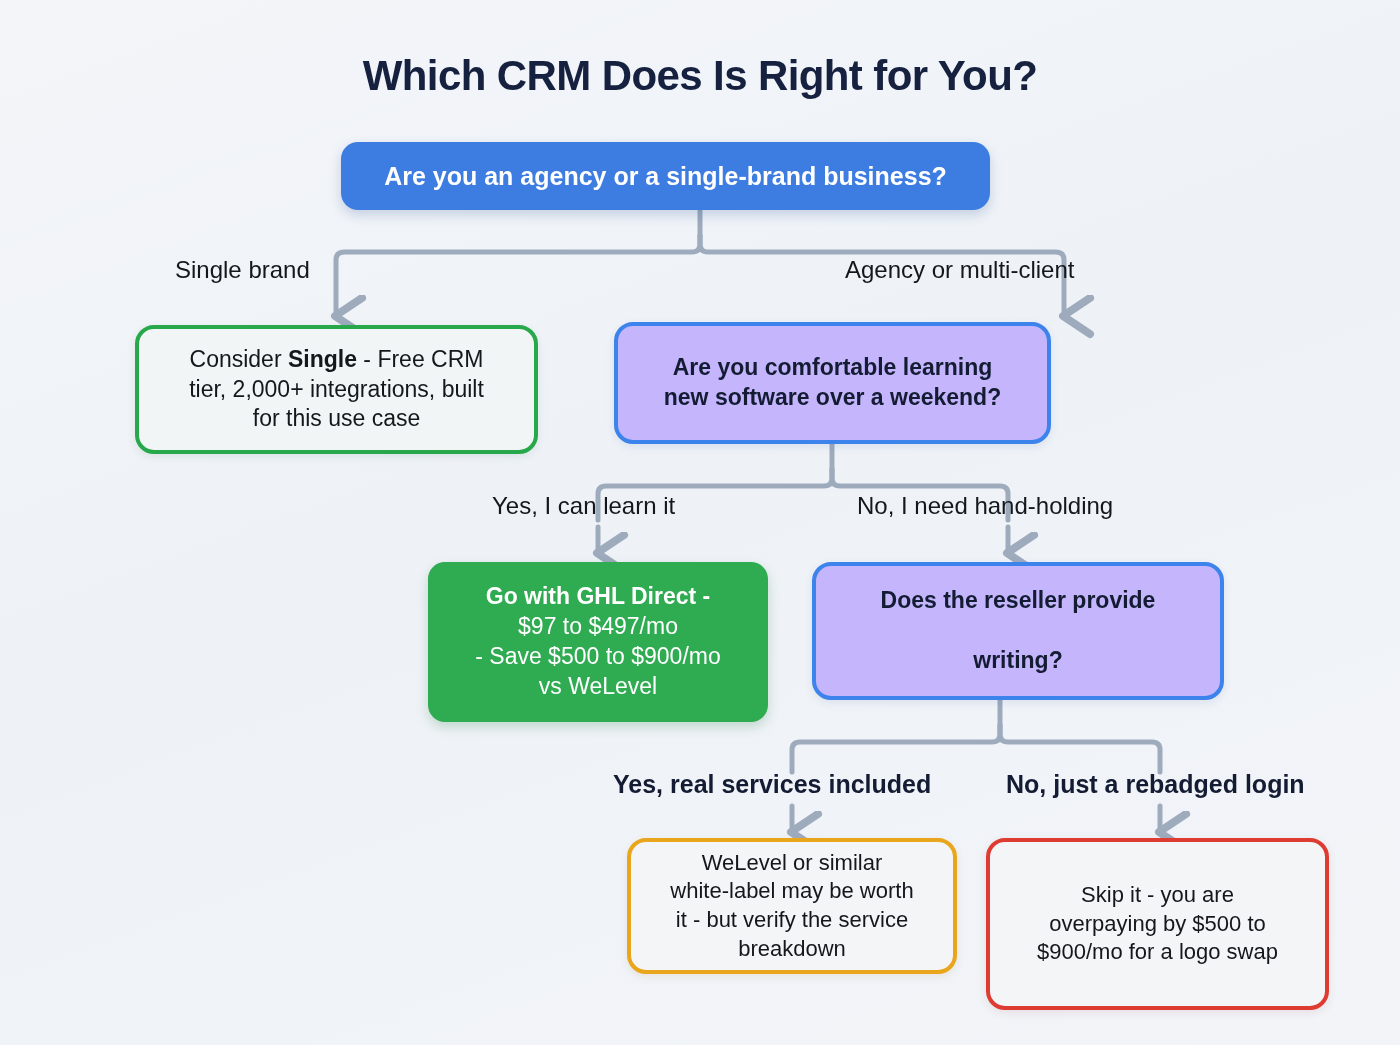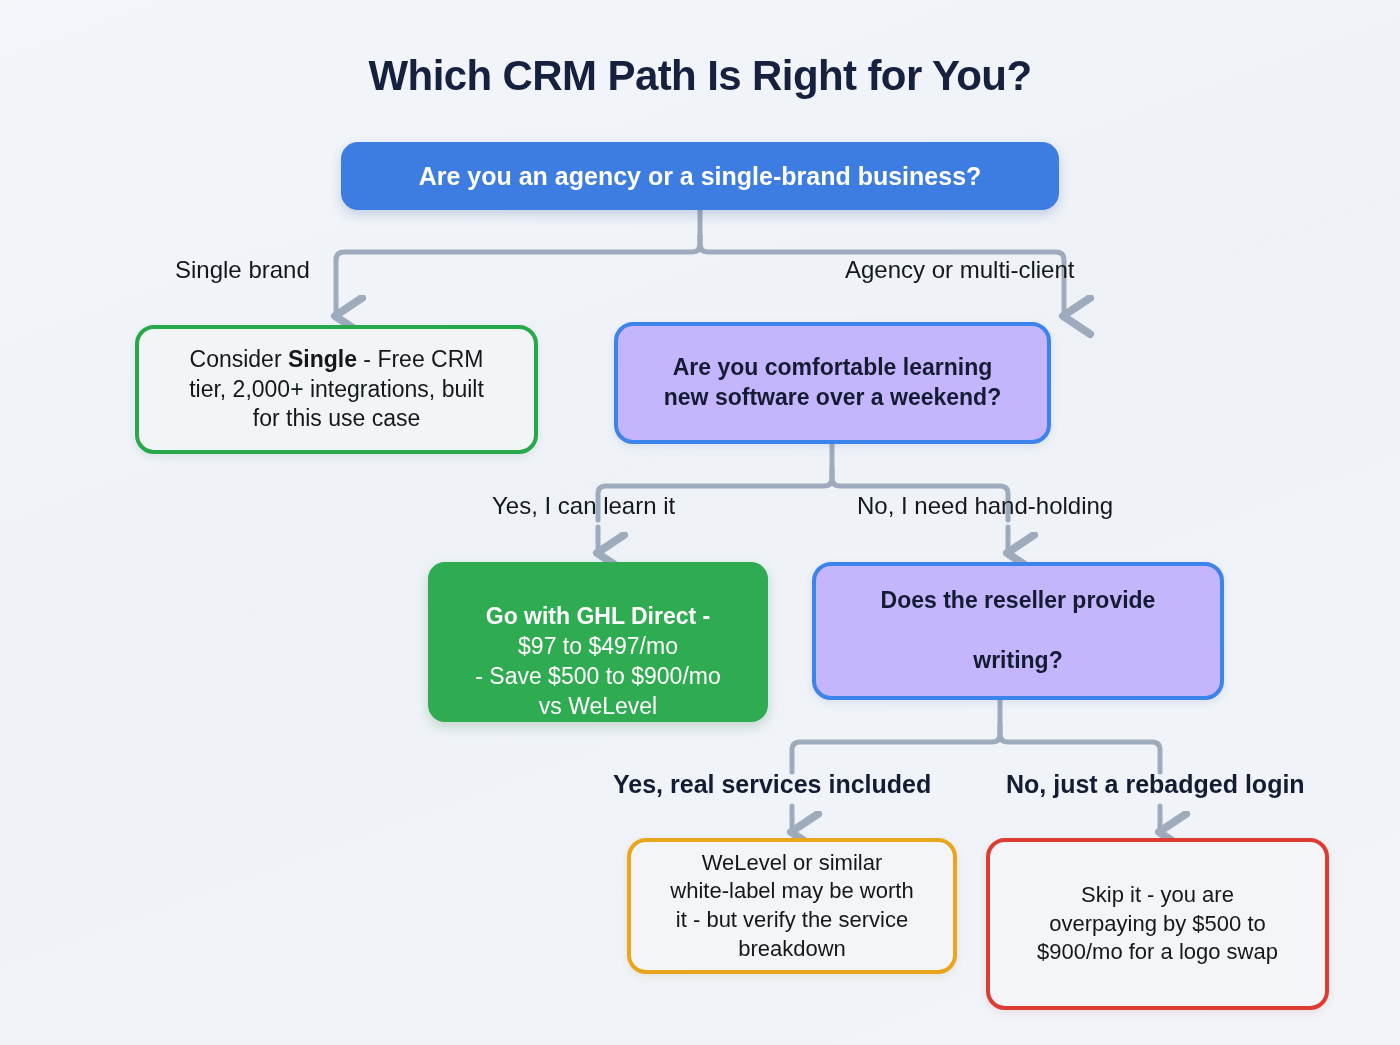--- a/index.html
+++ b/index.html
@@ -170,42 +170,42 @@
       <path d="M1008,527 L1008,553" marker-end="url(#arrow)"></path>
 
       <path d="M1000,700 L1000,726"></path>
       <path d="M1000,726 L1000,734 Q1000,742 992,742 L800,742 Q792,742 792,750 L792,772"></path>
       <path d="M1000,726 L1000,734 Q1000,742 1008,742 L1152,742 Q1160,742 1160,750 L1160,772"></path>
       <path d="M792,806 L792,832" marker-end="url(#arrow)"></path>
       <path d="M1160,806 L1160,832" marker-end="url(#arrow)"></path>
     </g>
   </svg>
 
-  <div class="title">Which CRM Path Is Right for You?</div>
-
-  <div class="node node-blue-fill" style="left:341px; top:142px; width:718px; height:68px;">
+  <div class="title">Which CRM Does Is Right for You?</div>
+
+  <div class="node node-blue-fill" style="left:341px; top:142px; width:649px; height:68px;">
     <div class="inner">Are you an agency or a single-brand business?</div>
   </div>
 
   <div class="node node-green-outline" style="left:135px; top:325px; width:403px; height:129px;">
     <div class="inner">
       <span>Consider </span><span class="strong">Single</span><span> - Free CRM</span><br>
       <span>tier, 2,000+ integrations, built</span><br>
       <span>for this use case</span>
     </div>
   </div>
 
   <div class="node node-blue-outline" style="left:614px; top:322px; width:437px; height:122px;">
     <div class="inner">
       <span>Are you comfortable learning</span><br>
       <span>new software over a weekend?</span>
     </div>
   </div>
 
-  <div class="node node-green-fill" style="left:428px; top:562px; width:340px; height:160px;align-items:flex-end;">
+  <div class="node node-green-fill" style="left:428px; top:562px; width:340px; height:160px;">
     <div class="inner">
       <span class="strong">Go with GHL Direct -</span><br>
       <span>$97 to $497/mo</span><br>
       <span>- Save $500 to $900/mo</span><br>
       <span>vs WeLevel</span>
     </div>
   </div>
 
   <div class="node node-blue-outline" style="left:812px; top:562px; width:412px; height:138px;">
     <div class="inner">

